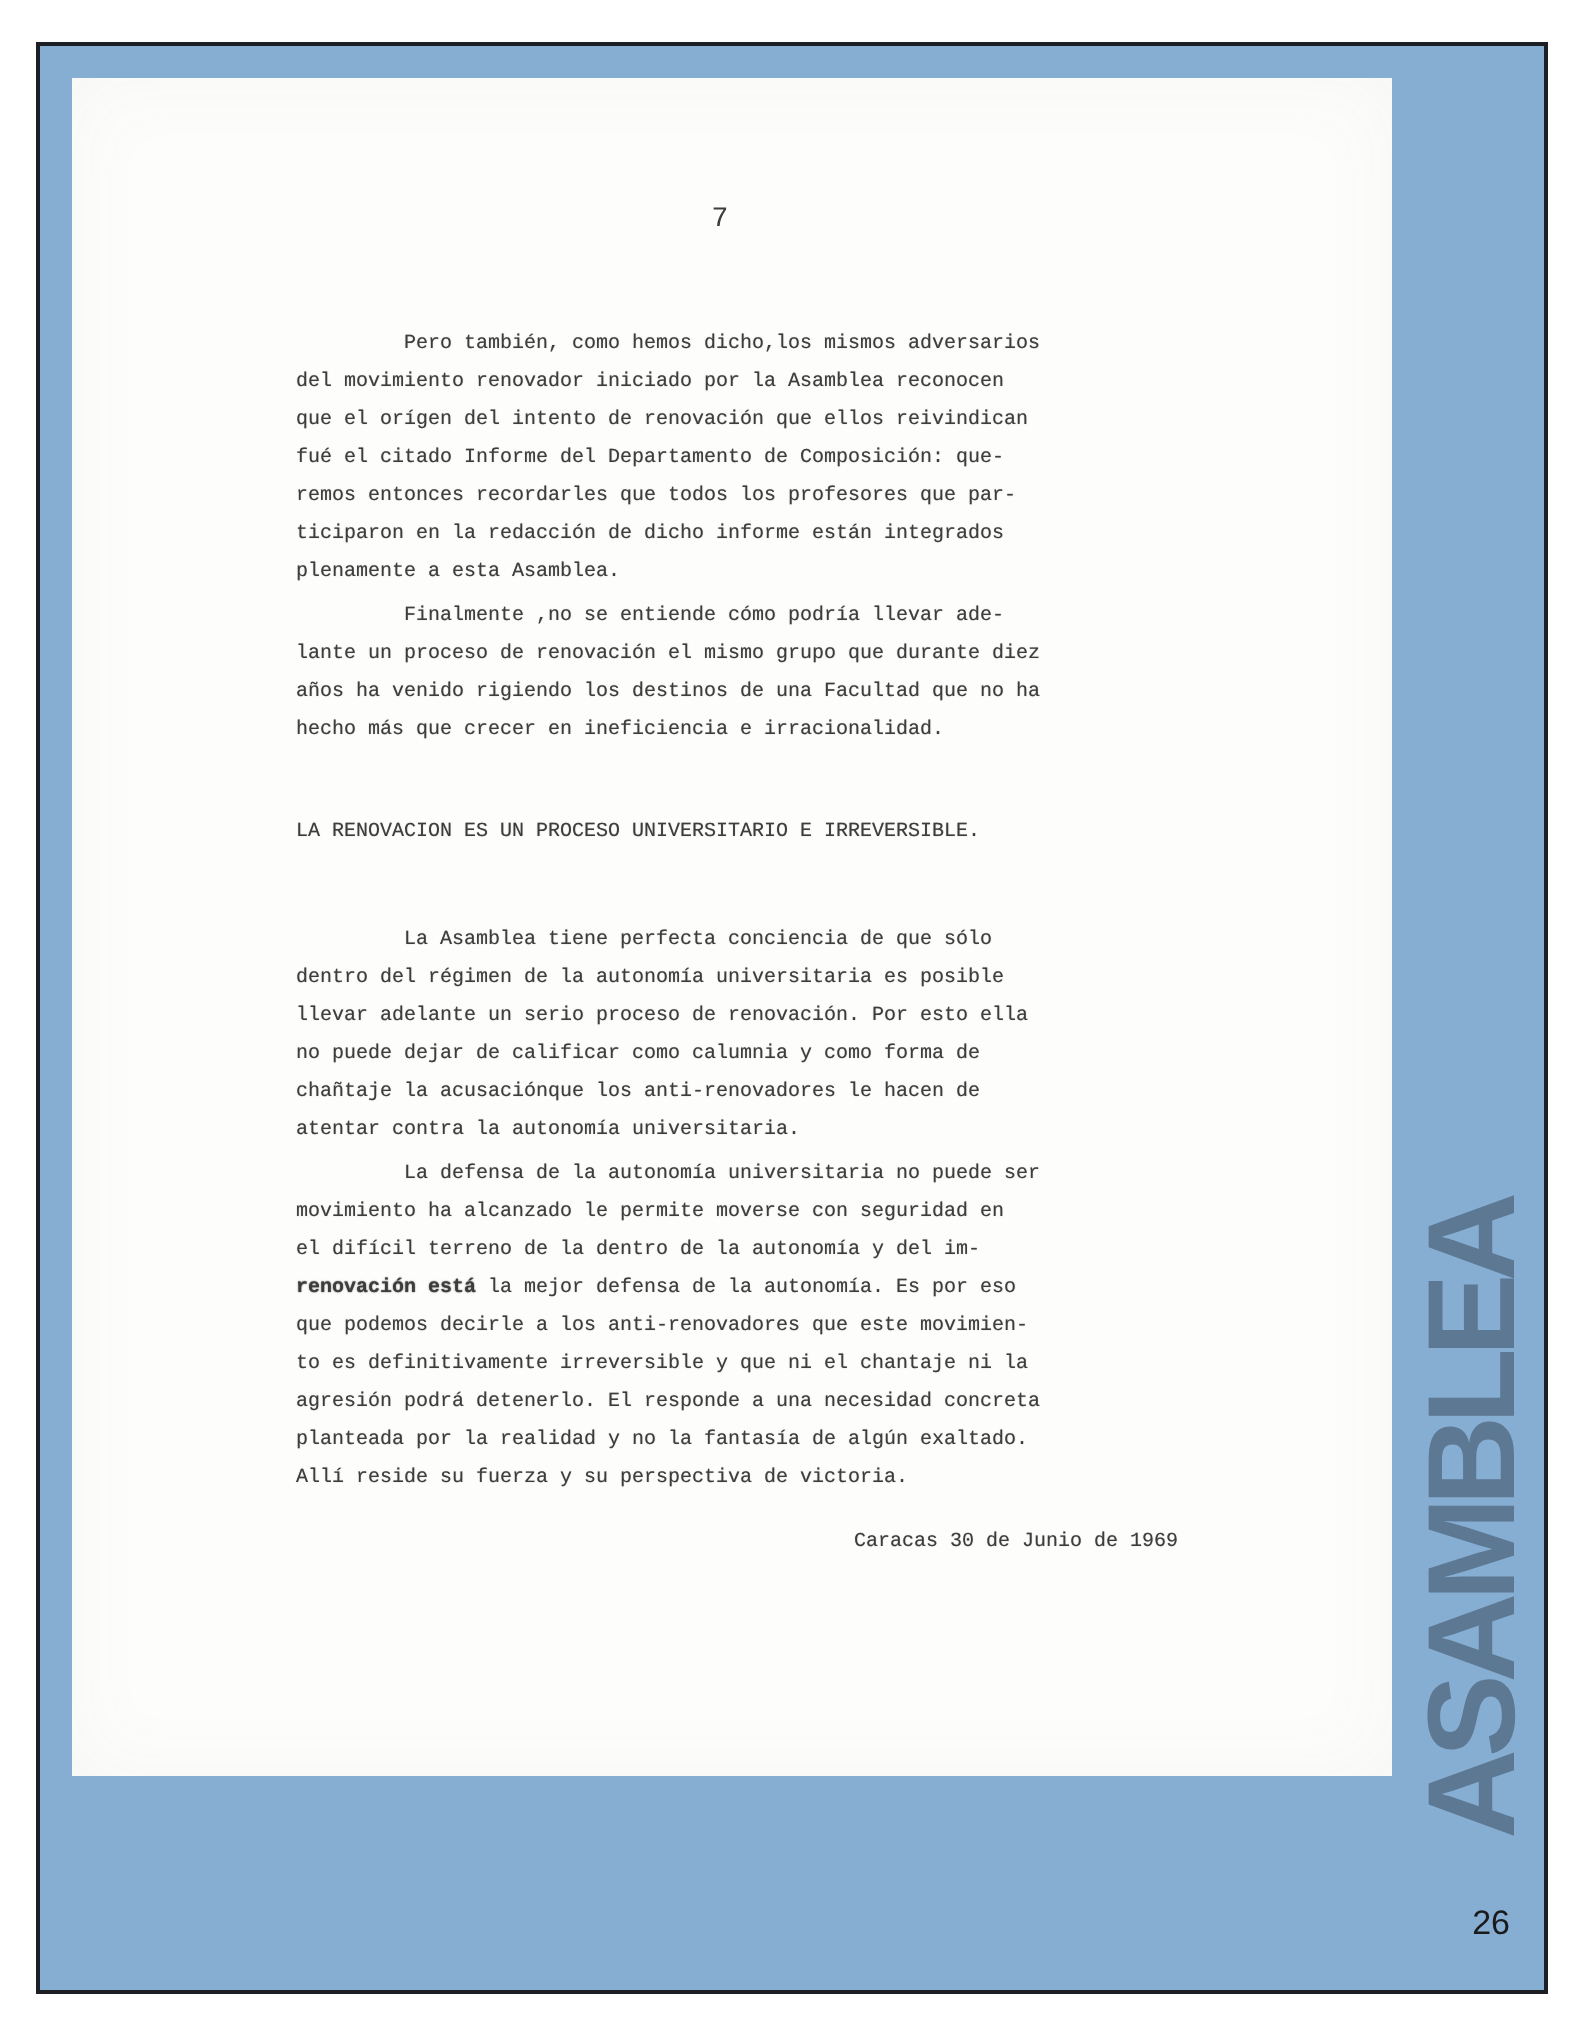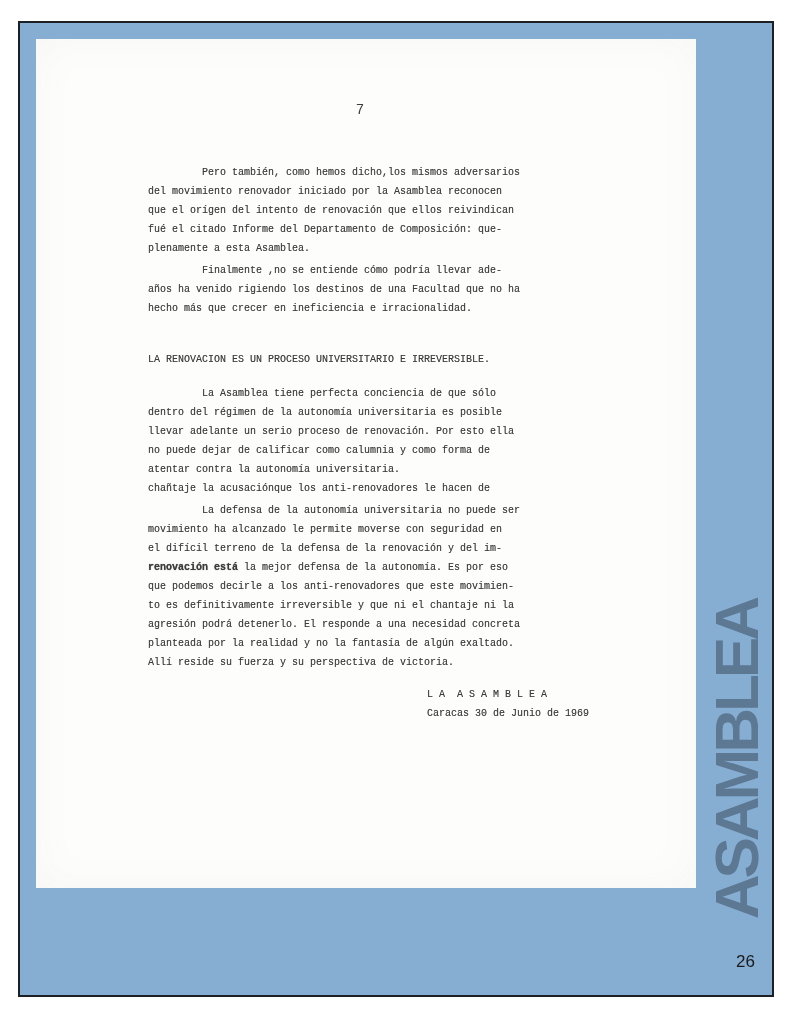--- a/index.html
+++ b/index.html
@@ -49,21 +49,21 @@
     width: 512px;
     font-family: "Liberation Mono", "DejaVu Sans Mono", monospace;
     font-size: 10px;
     line-height: 19px;
     color: var(--ink);
     text-shadow: 0 0 0.5px rgba(70,70,70,0.55);
   }
   .doc-body .line { white-space: pre; }
   .block.para { margin-bottom: 3px; }
   .block.para .line:first-child { padding-left: 54px; }
-  .block.heading { margin-top: 32px; margin-bottom: 15px; }
+  .block.heading { margin-top: 32px; margin-bottom: 35px; }
   .block.signature { margin-top: 13px; margin-left: 279px; }
   .doc-body .bold { font-weight: bold; text-shadow: 0 0 0.8px rgba(50,50,50,0.9); }
   .vlabel {
     position: absolute;
     right: 4px; bottom: 76px;
     writing-mode: vertical-rl;
     transform: rotate(180deg);
     font-family: "Liberation Sans", sans-serif;
     font-weight: bold;
     font-size: 62px;
@@ -92,51 +92,53 @@
 <div class="canvas">
   <div class="frame">
     <div class="paper">
       <div class="pagenum-top">7</div>
       <div class="doc-body">
           <div class="block para">
             <div class="line">Pero también, como hemos dicho,los mismos adversarios</div>
             <div class="line">del movimiento renovador iniciado por la Asamblea reconocen</div>
             <div class="line">que el orígen del intento de renovación que ellos reivindican</div>
             <div class="line">fué el citado Informe del Departamento de Composición: que-</div>
+            <div class="line">remos entonces recordarles que todos los profesores que par-</div>
+            <div class="line">ticiparon en la redacción de dicho informe están integrados</div>
             <div class="line">plenamente a esta Asamblea.</div>
           </div>
           <div class="block para">
             <div class="line">Finalmente ,no se entiende cómo podría llevar ade-</div>
+            <div class="line">lante un proceso de renovación el mismo grupo que durante diez</div>
             <div class="line">años ha venido rigiendo los destinos de una Facultad que no ha</div>
             <div class="line">hecho más que crecer en ineficiencia e irracionalidad.</div>
           </div>
           <div class="block heading">
             <div class="line">LA RENOVACION ES UN PROCESO UNIVERSITARIO E IRREVERSIBLE.</div>
           </div>
           <div class="block para">
             <div class="line">La Asamblea tiene perfecta conciencia de que sólo</div>
             <div class="line">dentro del régimen de la autonomía universitaria es posible</div>
             <div class="line">llevar adelante un serio proceso de renovación. Por esto ella</div>
             <div class="line">no puede dejar de calificar como calumnia y como forma de</div>
+            <div class="line">chañtaje la acusaciónque los anti-renovadores le hacen de</div>
             <div class="line">atentar contra la autonomía universitaria.</div>
-            <div class="line">chañtaje la acusaciónque los anti-renovadores le hacen de</div>
           </div>
           <div class="block para">
             <div class="line">La defensa de la autonomía universitaria no puede ser</div>
             <div class="line">movimiento ha alcanzado le permite moverse con seguridad en</div>
-            <div class="line">el difícil terreno de la defensa de la renovación y del im-</div>
+            <div class="line">el difícil terreno de la dentro de la autonomía y del im-</div>
             <div class="line"><span class="bold">renovación está</span><span> la mejor defensa de la autonomía. Es por eso</span></div>
             <div class="line">que podemos decirle a los anti-renovadores que este movimien-</div>
             <div class="line">to es definitivamente irreversible y que ni el chantaje ni la</div>
             <div class="line">agresión podrá detenerlo. El responde a una necesidad concreta</div>
             <div class="line">planteada por la realidad y no la fantasía de algún exaltado.</div>
             <div class="line">Allí reside su fuerza y su perspectiva de victoria.</div>
           </div>
           <div class="block signature">
-            <div class="line">L A  A S A M B L E A</div>
             <div class="line">Caracas 30 de Junio de 1969</div>
           </div>
         </div>
     </div>
     <div class="vlabel">ASAMBLEA</div>
     <div class="footer-right">26</div>
   </div>
 </div>
 
 </body></html>

